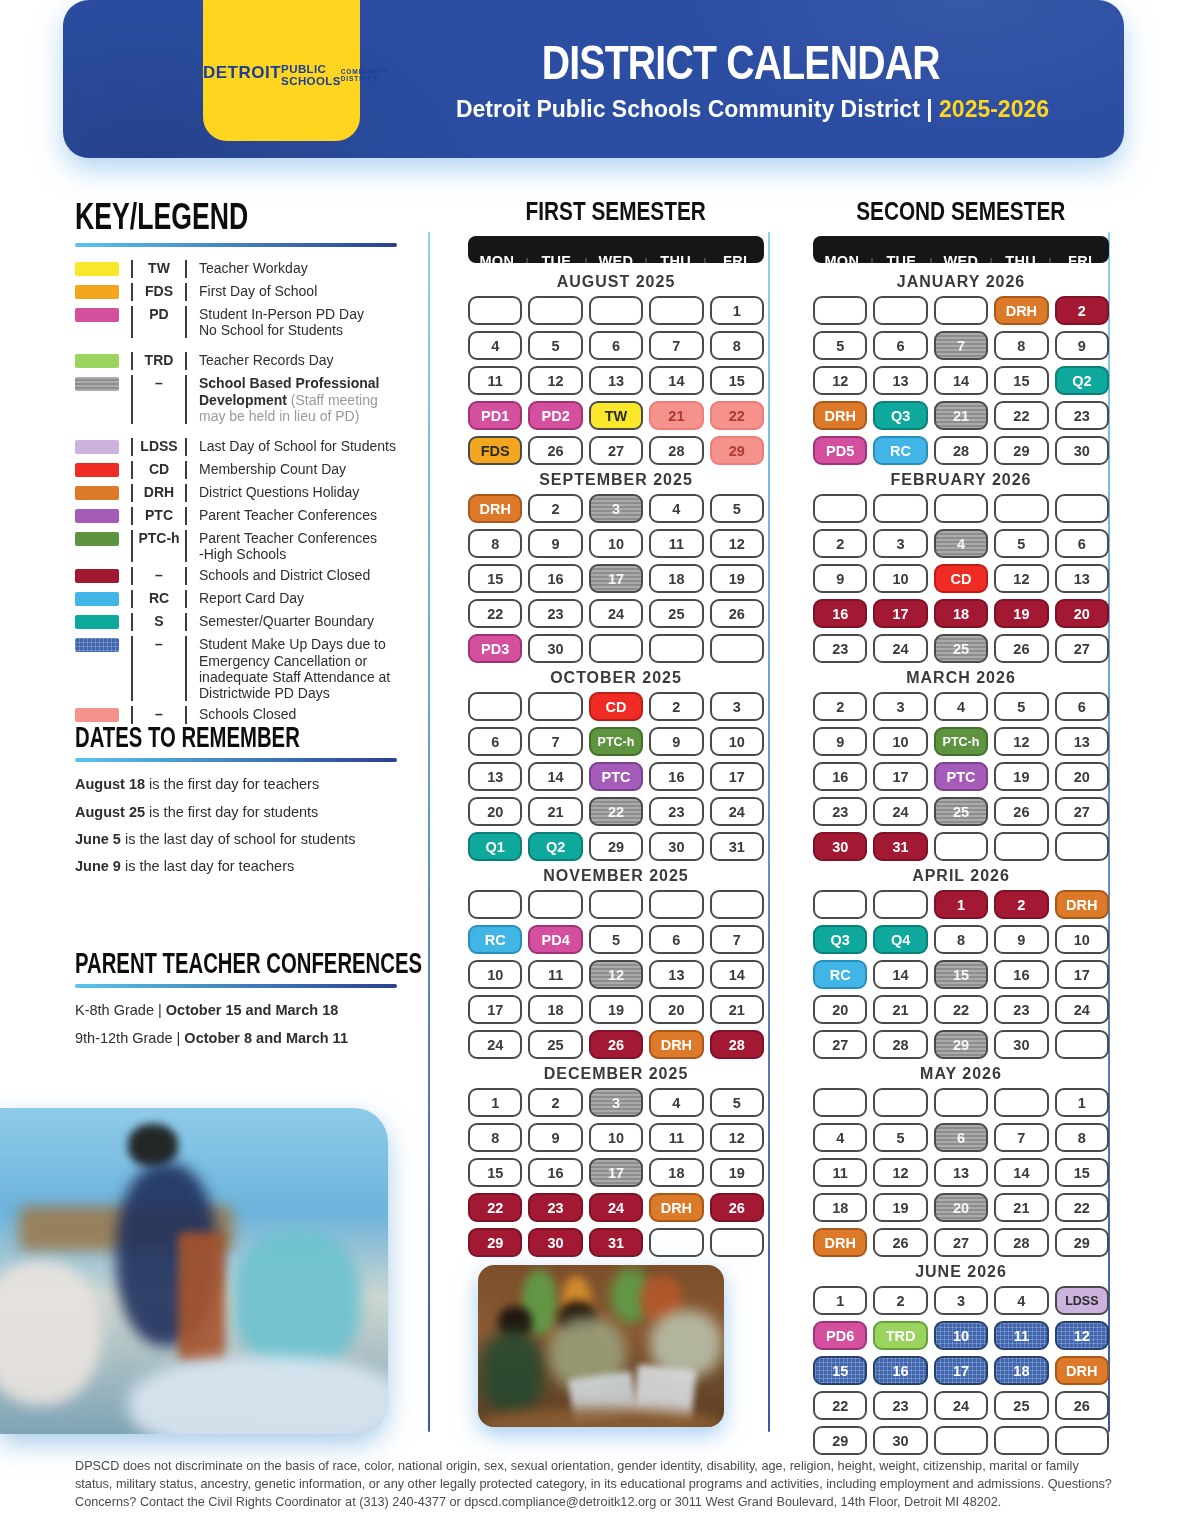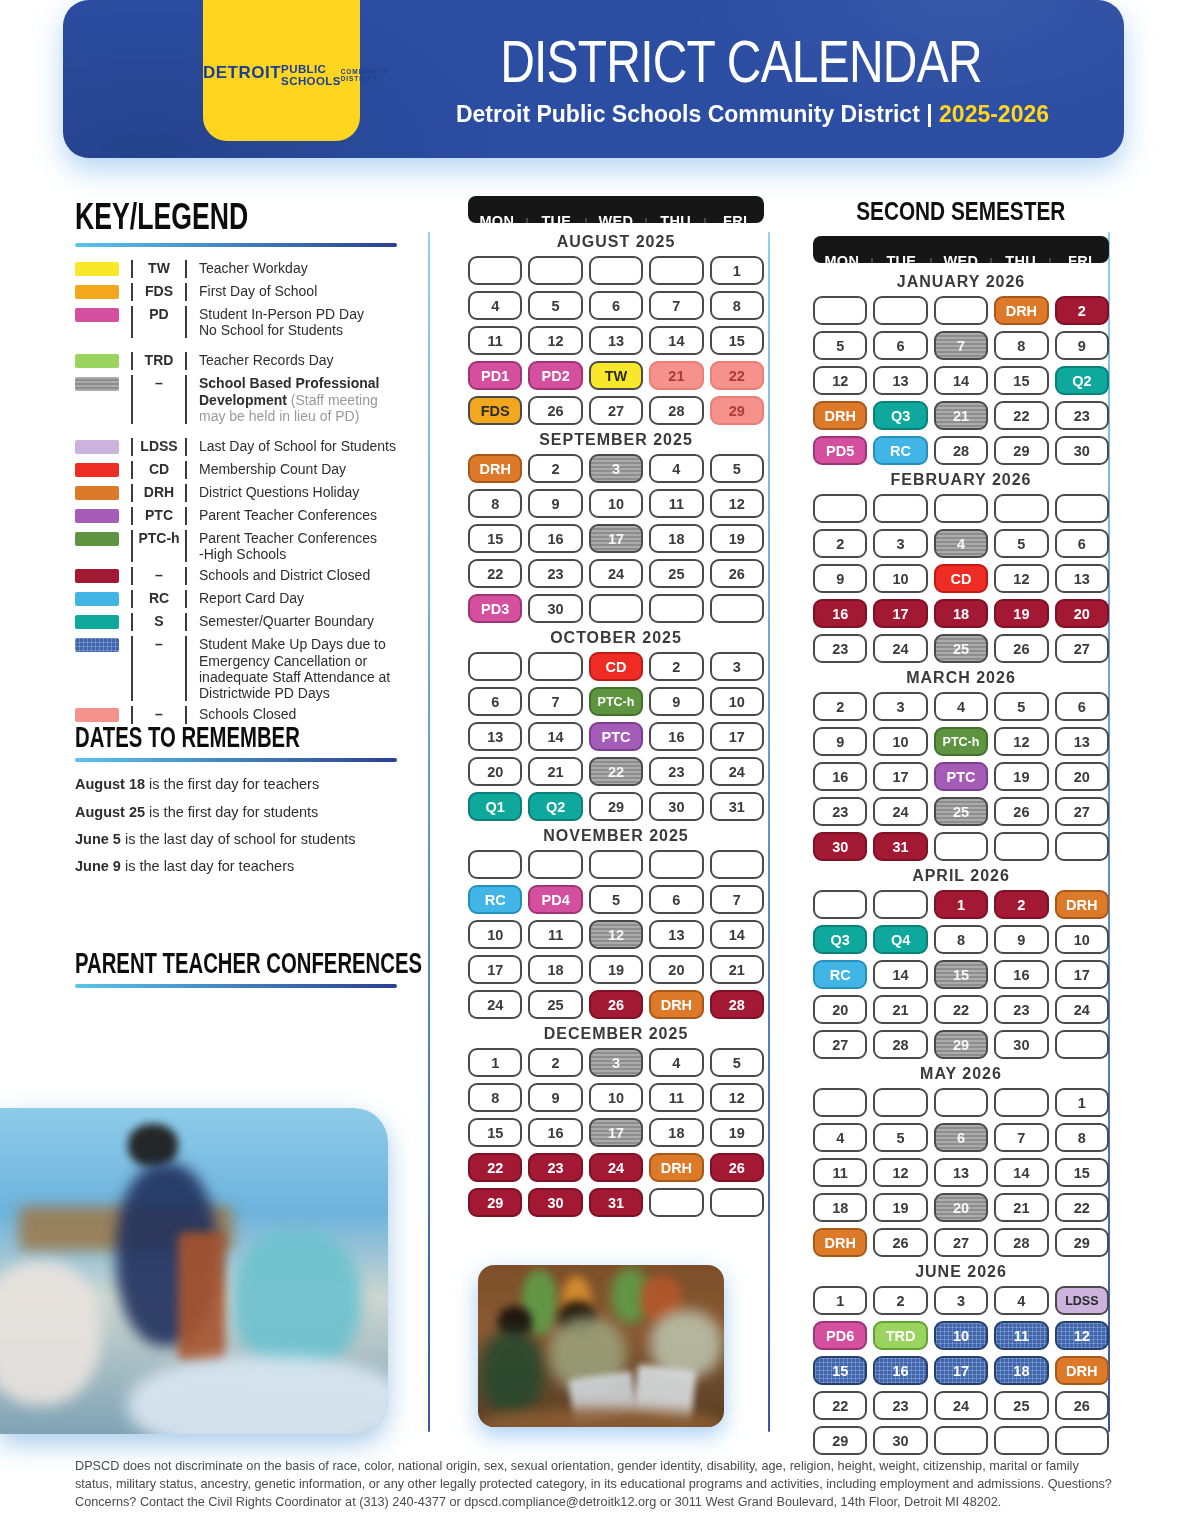--- a/index.html
+++ b/index.html
@@ -12,21 +12,21 @@
                 radial-gradient(500px 260px at 8% 100%, rgba(0,0,0,.14), transparent 70%),
                 #2B4DA2;
     border-radius:26px; box-shadow:0 12px 28px rgba(120,180,235,.55); }
   .logo-box { position:absolute; left:140px; top:0; width:157px; height:141px; background:#FFD520;
     border-radius:0 0 24px 24px; display:flex; flex-direction:row; align-items:center; padding-top:8px; }
   .logo-l1 { color:#1C3F94; font-weight:900; font-size:17px; letter-spacing:.5px; margin-top:-4px;}
   .logo-l2 { color:#1C3F94; font-weight:800; font-size:11.5px; letter-spacing:.4px;}
   .logo-l3 { color:#1C3F94; font-weight:700; font-size:6.5px; letter-spacing:.9px; margin-top:1px;}
   .banner-text { position:absolute; left:310px; right:16px; top:0; bottom:0; display:flex;
     flex-direction:column; align-items:center; justify-content:center; padding-top:2px; }
-  .banner-text h1 { color:#fff; font-size:60px; font-weight:400; line-height:1; letter-spacing:-1px; white-space:nowrap; }
+  .banner-text h1 { color:#fff; font-size:49px; font-weight:700; line-height:1; letter-spacing:-1px; white-space:nowrap; }
   .cond-c { display:inline-block; transform:scaleX(.8); transform-origin:center; white-space:nowrap; }
   .banner-sub { color:#fff; font-size:23px; font-weight:700; margin-top:9px;margin-left:24px; }
   .banner-sub .years { color:#FFD520; font-weight:800; }
 
   
   .section { position:absolute; left:75px; width:322px; }
   #legend-sec { top:198px; } #dates-sec { top:722px; } #ptc-sec { top:948px; }
   .sec-title { font-size:37px; font-weight:900; color:#0d0d0d; line-height:1.05; margin-bottom:6px; }
   .sec-title .cond { display:inline-block; transform:scaleX(.72); transform-origin:left center; white-space:nowrap; }
   .sec-title.small { font-size:29px; }
@@ -259,27 +259,32 @@
         <p class="note-p"><b>August 18</b><span> is the first day for teachers</span></p>
         <p class="note-p"><b>August 25</b><span> is the first day for students</span></p>
         <p class="note-p"><b>June 5</b><span> is the last day of school for students</span></p>
         <p class="note-p"><b>June 9</b><span> is the last day for teachers</span></p>
       </div>
   </section>
 
   <section class="section" id="ptc-sec">
     <h2 class="sec-title small"><span class="cond">PARENT TEACHER CONFERENCES</span></h2>
     <div class="rule"></div>
+    <div id="ptc-rows">
+        <p class="note-p"><span>K-8th Grade | </span><b>October 15 and March 18</b></p>
+        <p class="note-p"><span>9th-12th Grade | </span><b>October 8 and March 11</b></p>
+      </div>
   </section>
 
   <div class="vline" id="vl1"></div>
   <div class="vline" id="vl2"></div>
   <div class="vline" id="vl3"></div>
 
   <div class="sem-col" id="sem-0">
+      <h2 class="sem-title"><span class="cond-c">FIRST SEMESTER</span></h2>
       <div class="dow">
         <span>MON</span>
         <span>TUE</span>
         <span>WED</span>
         <span>THU</span>
         <span>FRI</span>
       </div>
       <div class="month">
         <div class="month-title">AUGUST 2025</div>
         <div class="grid">

